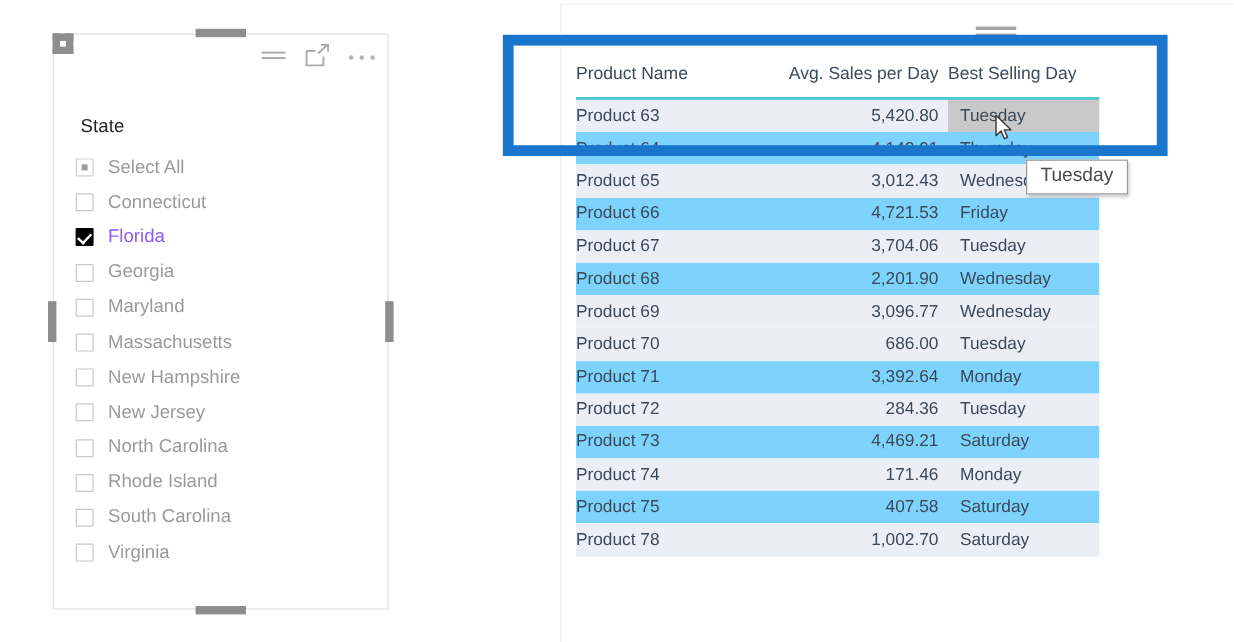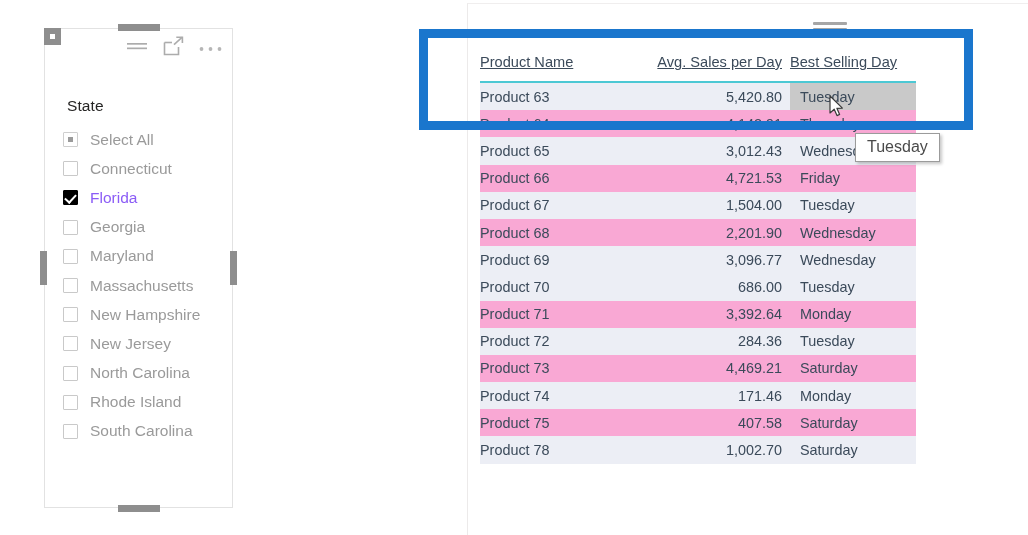--- a/index.html
+++ b/index.html
@@ -6,21 +6,21 @@
   body{
     width:1028px;height:535px;
     background:#ffffff;
     font-family:"Liberation Sans", sans-serif;
     overflow:hidden;
     position:relative;
   }
 
   
   #slicer-wrap{
-    position:absolute;left:44px;top:28px;width:189px;height:480px;
+    position:absolute;left:44px;top:28px;width:280px;height:480px;
   }
   #slicer-panel{
     position:absolute;inset:0;
     background:#ffffff;
     border:1px solid #e2e2e2;
     box-sizing:border-box;
   }
   #slicer-toolbar{
     position:absolute;right:8px;top:6px;
     display:flex;align-items:center;gap:14px;
@@ -99,33 +99,32 @@
     table-layout:fixed;
   }
   #tbl th{
     font-weight:400;
     font-size:14.6px;
     color:#3b4a5a;
     padding:6px 0 11px 0;
     text-align:left;
     border-bottom:2px solid #4cc8d4;
     white-space:nowrap;
-    text-decoration:underline;
   }
   #tbl th.num{text-align:right;padding-right:8px;}
   #tbl td{
     font-size:14.4px;
     color:#3b4a5a;
     padding:5.6px 0;
     white-space:nowrap;
   }
   #tbl td.num{text-align:right;padding-right:8px;}
   #tbl td.day{padding-left:10px;}
   #tbl tbody tr.alt td{background:#eceef5;}
-  #tbl tbody tr.plain td{background:#f9a8d4;}
+  #tbl tbody tr.plain td{background:#7dd3fc;}
   col.c1{width:160px;}
   col.c2{width:150px;}
   col.c3{width:126px;}
   td.day.sel-cell{background:#c9c9c9 !important;}
 
   
   #blue-box{
     position:absolute;left:419px;top:29px;width:554px;height:101px;
     border:9px solid #1a76cd;
     box-sizing:border-box;
@@ -214,20 +213,24 @@
           <span class="slicer-label">North Carolina</span>
         </div>
         <div class="slicer-row">
           <span class="cb"></span>
           <span class="slicer-label">Rhode Island</span>
         </div>
         <div class="slicer-row">
           <span class="cb"></span>
           <span class="slicer-label">South Carolina</span>
         </div>
+        <div class="slicer-row">
+          <span class="cb"></span>
+          <span class="slicer-label">Virginia</span>
+        </div>
       </div>
   </div>
 
   <div class="hcorner tl"></div>
   <div class="hcorner tr"></div>
   <div class="hcorner bl"></div>
   <div class="hcorner br"></div>
   <div class="hedge top"></div>
   <div class="hedge bottom"></div>
   <div class="hedge left"></div>
@@ -269,21 +272,21 @@
           <td class="num">3,012.43</td>
           <td class="day">Wednesday</td>
         </tr>
         <tr class="plain">
           <td>Product 66</td>
           <td class="num">4,721.53</td>
           <td class="day">Friday</td>
         </tr>
         <tr class="alt">
           <td>Product 67</td>
-          <td class="num">1,504.00</td>
+          <td class="num">3,704.06</td>
           <td class="day">Tuesday</td>
         </tr>
         <tr class="plain">
           <td>Product 68</td>
           <td class="num">2,201.90</td>
           <td class="day">Wednesday</td>
         </tr>
         <tr class="alt">
           <td>Product 69</td>
           <td class="num">3,096.77</td>

